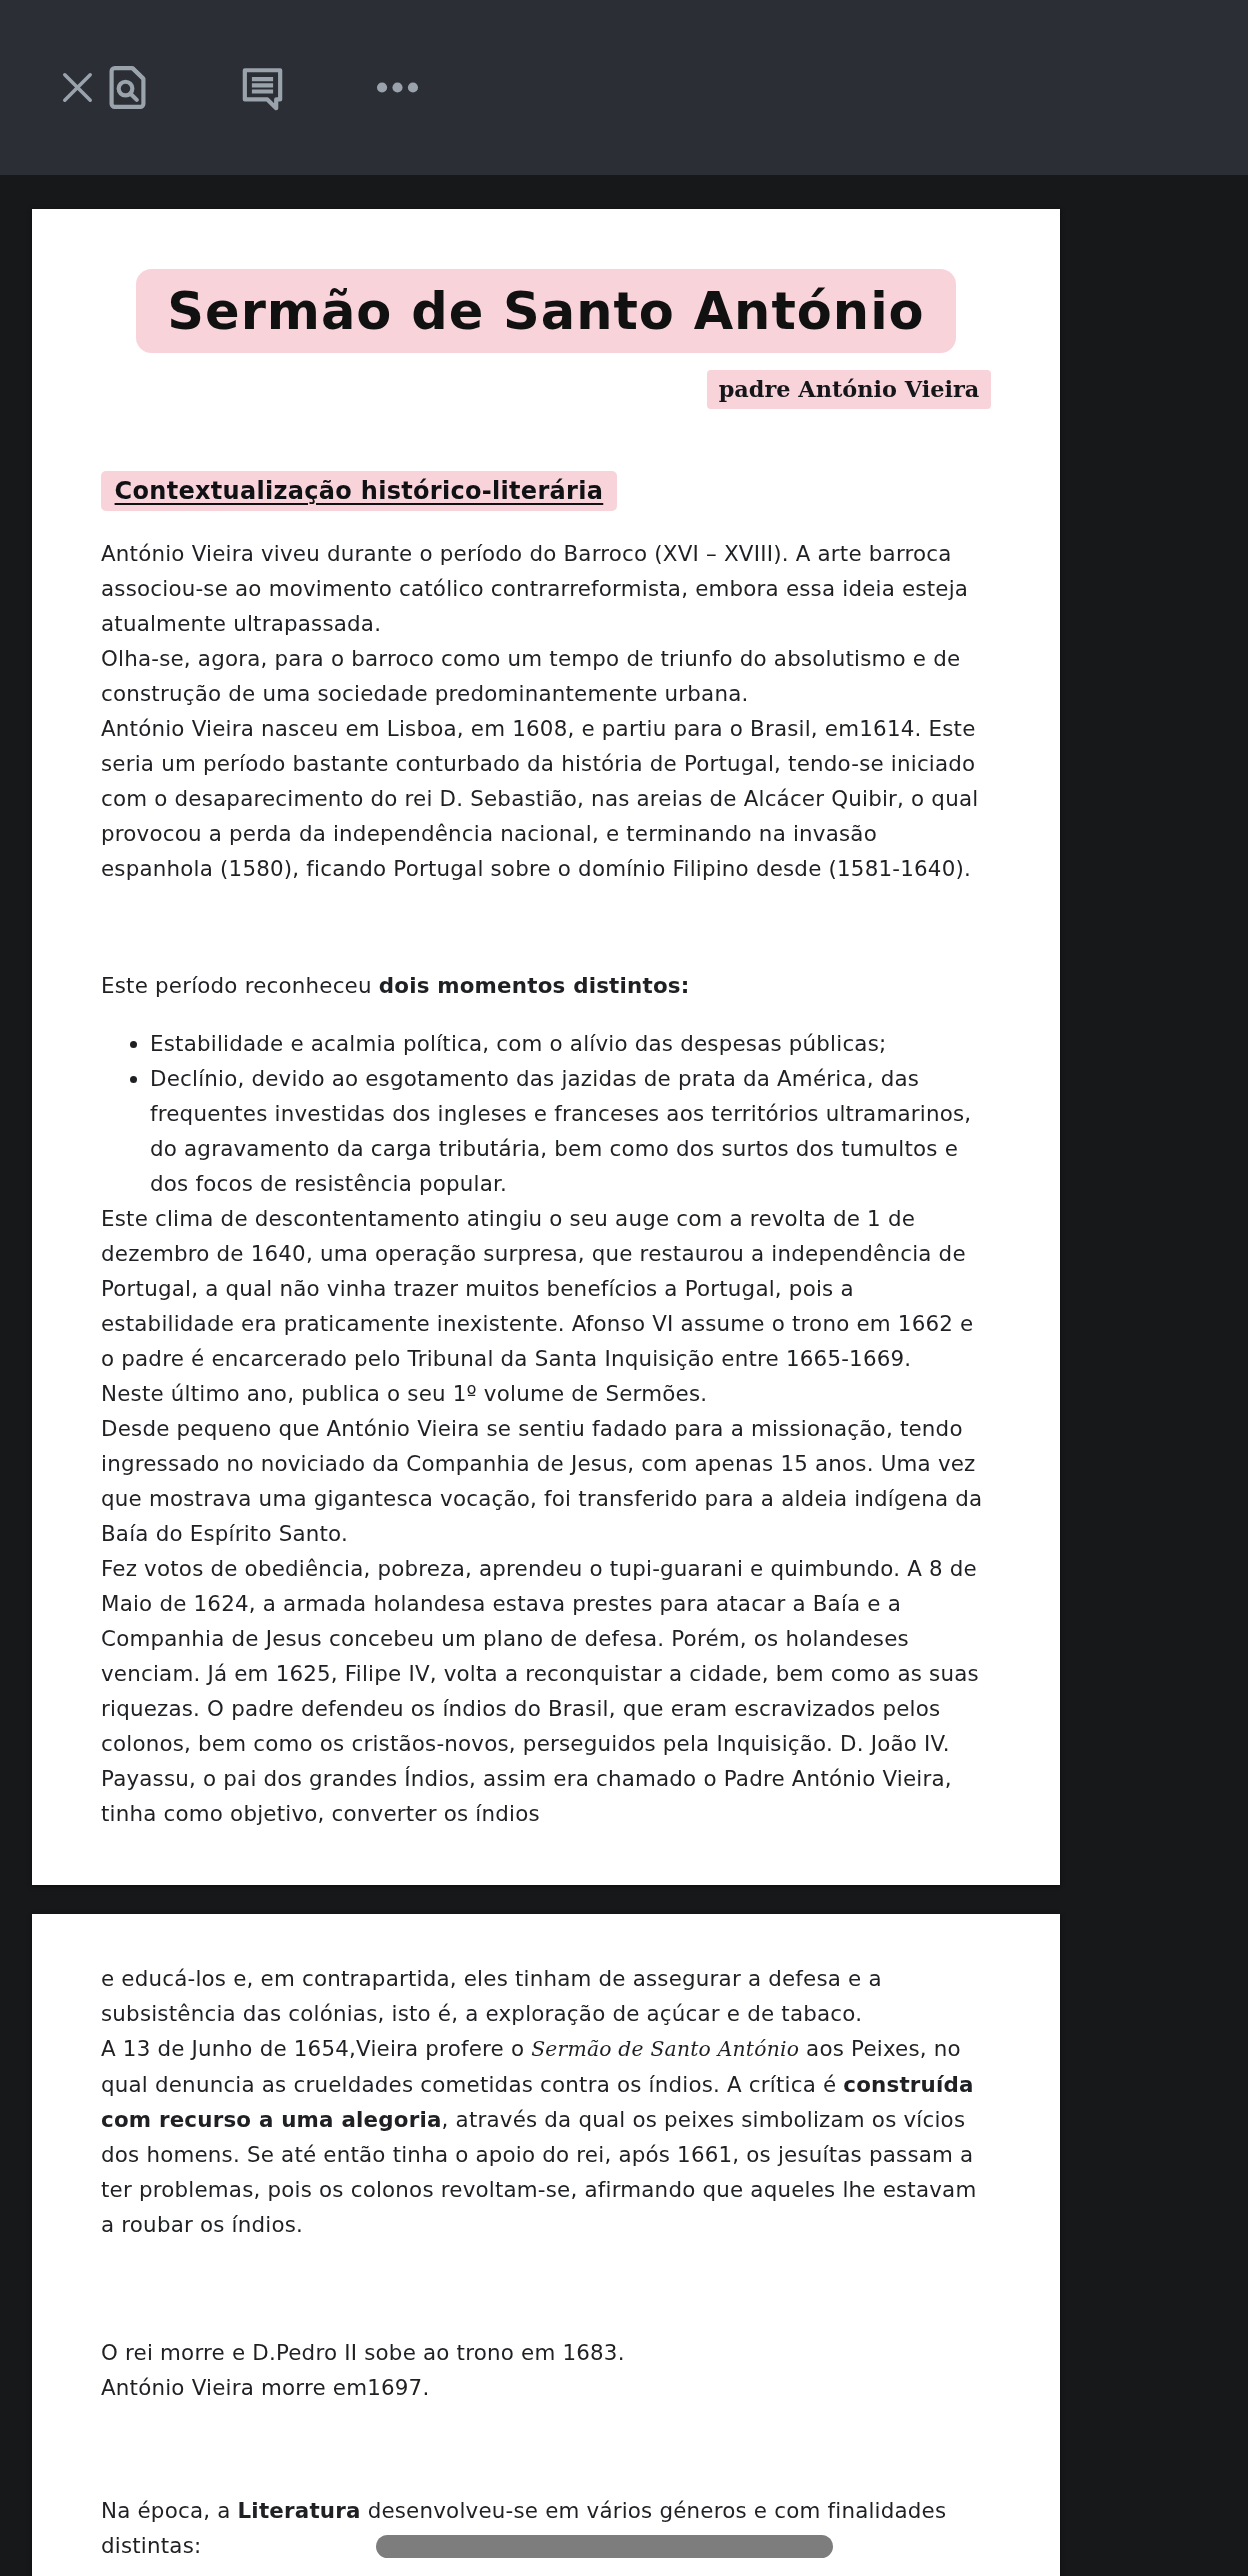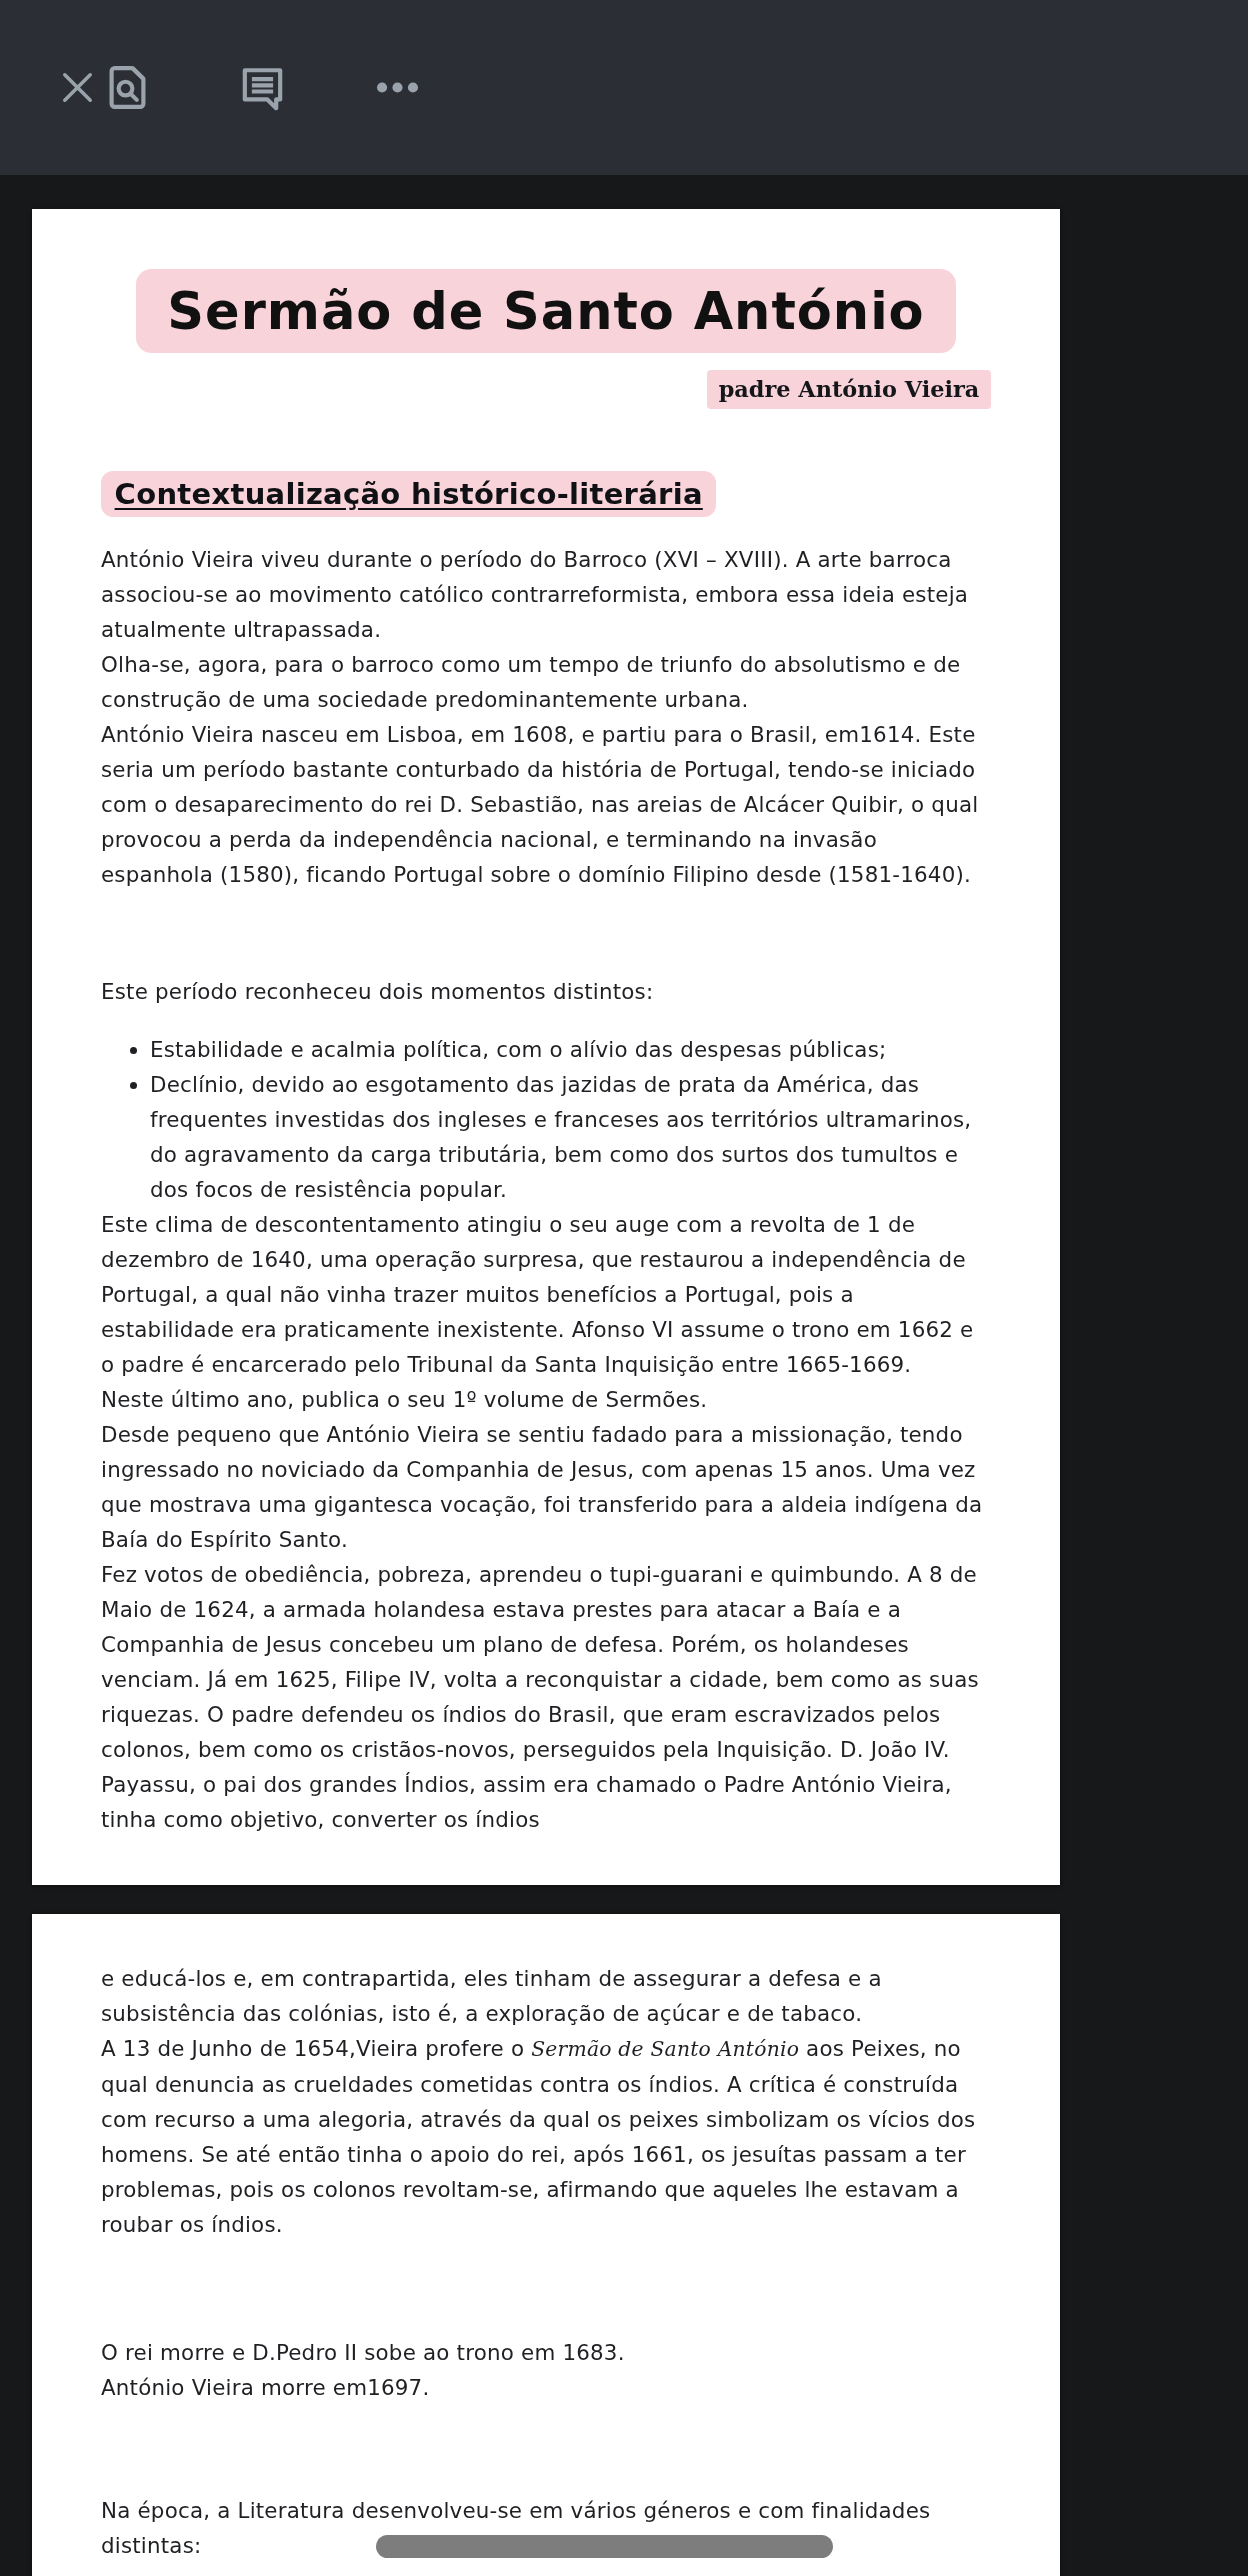--- a/index.html
+++ b/index.html
@@ -65,40 +65,40 @@
   .doc-author-wrap{text-align:right;margin-top:16.5px;}
   .doc-author{
     display:inline-block;
     font-family:"DejaVu Serif",serif;font-weight:700;
     font-size:22.4px;padding:6.8px 11.7px;border-radius:3.9px;
     color:#15161a;
   }
   .heading-wrap{margin-top:62px;}
   .section-heading{
     display:inline-block;
-    font-size:29px;font-weight:800;letter-spacing:0.3px;
-    padding:5.8px 13.6px;border-radius:12px;
+    font-size:24px;font-weight:800;letter-spacing:0.3px;
+    padding:5.8px 13.6px;border-radius:5px;
     text-decoration:underline;
     text-underline-offset:3.9px;
     color:#101114;
   }
   .page p{
     font-size:21.4px;line-height:35px;
     letter-spacing:0.2px;
   }
   .page .first-p{margin-top:25px;}
   .page2 p:first-child{margin-top:0;}
   .sp-lg{margin-top:82px !important;}
   .sp-xl{margin-top:93px !important;}
   .sp-xxl{margin-top:88px !important;}
   .bullet-list{margin-top:23px;padding-left:49px;}
   .bullet-list li{
     font-size:21.4px;line-height:35px;letter-spacing:0.2px;
   }
-  .b{font-weight:400;text-align:right;}
+  .b{font-weight:700;text-align:right;}
   .i{font-family:"DejaVu Serif",serif;font-style:italic;font-size:.95em;}
   
   .hscrollbar{
     position:absolute;
     left:376px;top:2360px;  
     width:457px;height:23px;border-radius:11.7px;
     background:var(--scrollbar-gray);
   }
 </style>
 </head>

